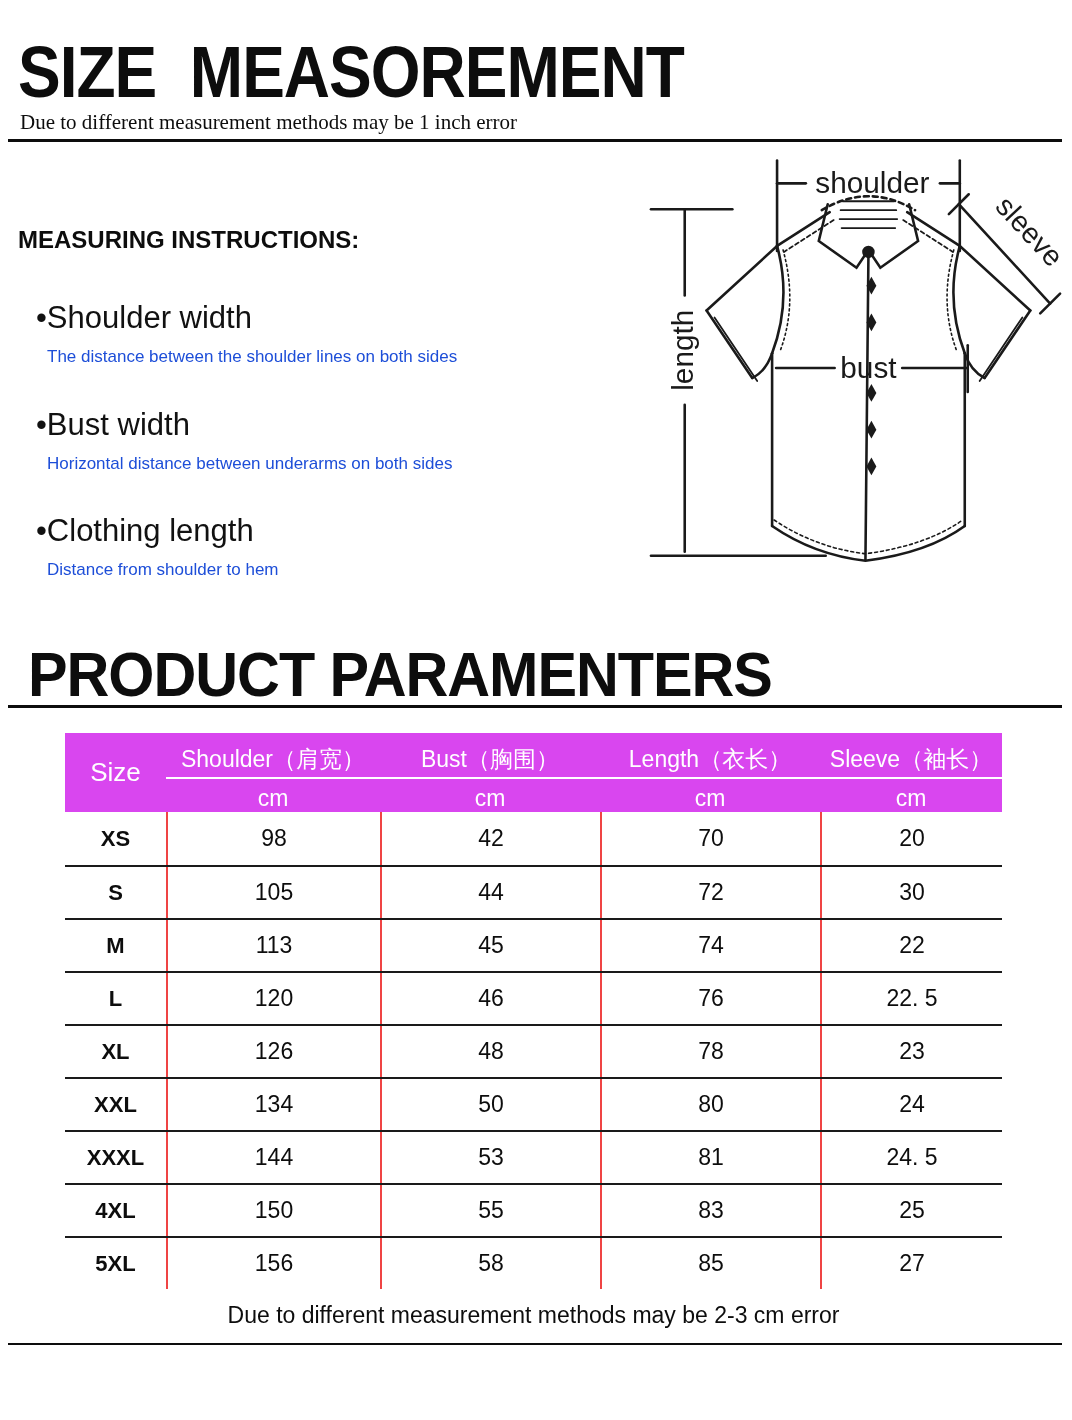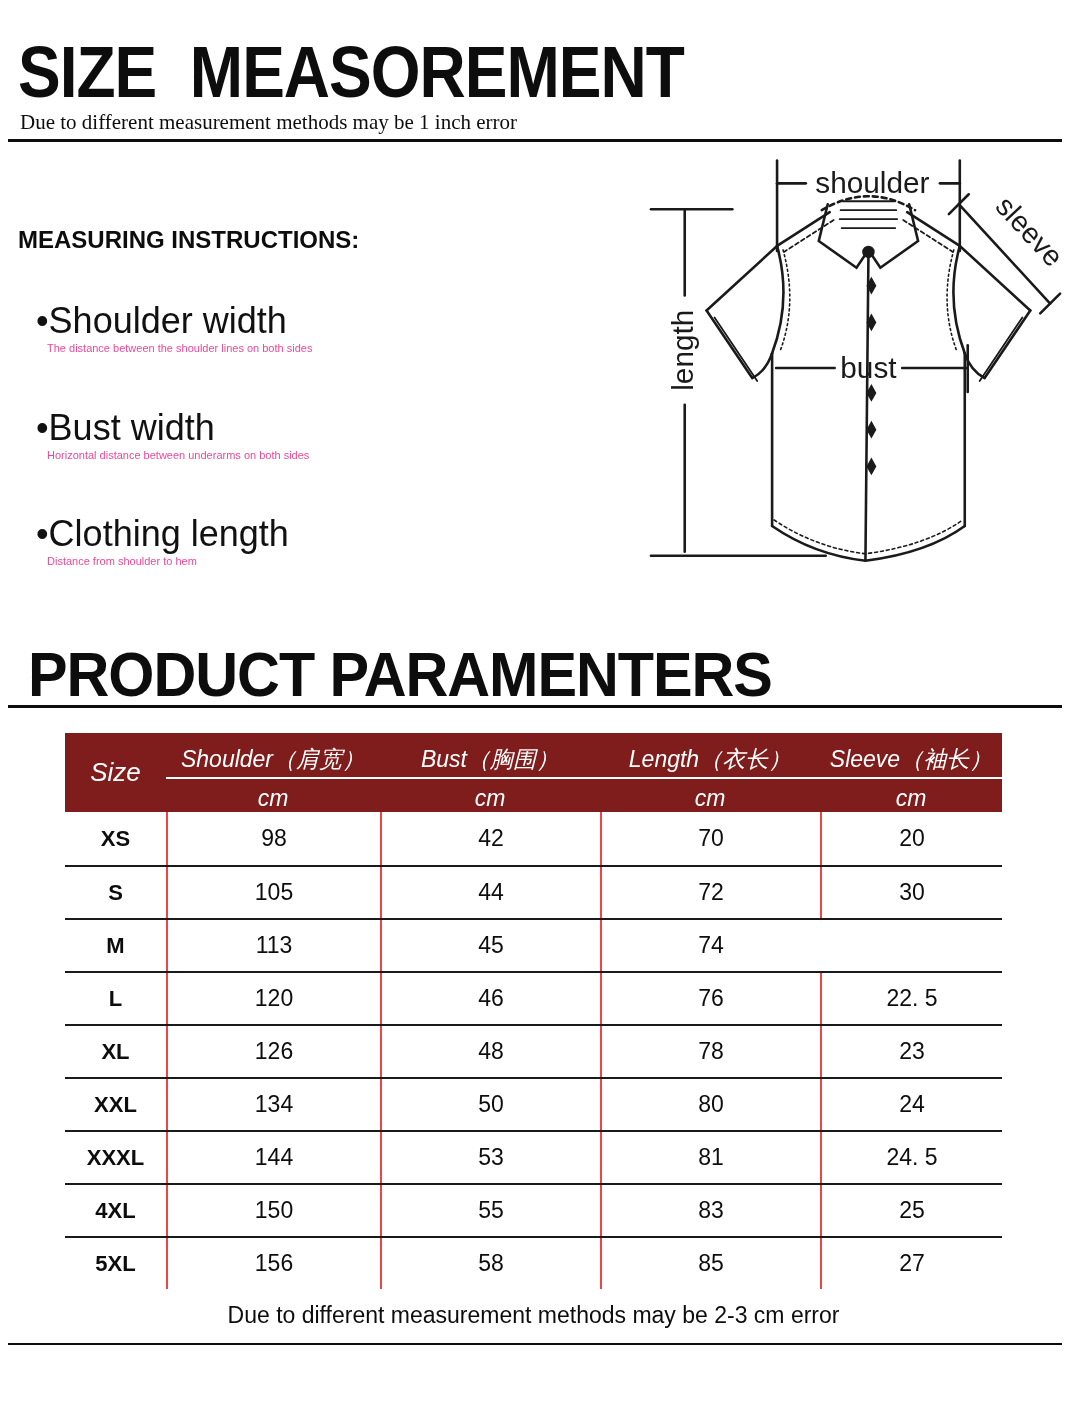--- a/index.html
+++ b/index.html
@@ -20,33 +20,33 @@
   .title-sub  {
     left:20px; top:110px; font-size:21px;
     font-family:"Liberation Serif", serif; color:#0d0d0d;
   }
   .rule { background:#0d0d0d; }
   .rule-top { left:8px; top:139px; width:1054px; height:3px; }
   .rule-mid { left:8px; top:705px; width:1054px; height:3px; }
   .rule-bottom { left:8px; top:1343px; width:1054px; height:2px; }
 
   .instr-heading { left:18px; top:226px; font-size:24px; font-weight:bold; color:#0d0d0d; }
-  .instr-item .t { font-size:36px; color:#111; }
-  .instr-item .d { font-size:11px; color:#ec4899; margin-left:11px; margin-top:0; }
+  .instr-item .t { font-size:31px; color:#111; }
+  .instr-item .d { font-size:17px; color:#1d4ed8; margin-left:11px; margin-top:11px; }
   .instr-1 { left:36px; top:300px; }
   .instr-2 { left:36px; top:407px; }
   .instr-3 { left:36px; top:513px; }
 
   .title-product { left:28px; top:638px; font-size:56px; transform:scale(1.06,1.12); }
 
   .shirt-wrap { left:645px; top:145px; width:427px; height:465px; }
 
   
   .size-table { left:65px; top:733px; width:937px; }
-  .thead { position:relative; background:#7f1d1d; color:#fff; height:79px;font-style:italic; }
+  .thead { position:relative; background:#d946ef; color:#fff; height:79px; }
   .thead .size-cell {
     position:absolute; left:0; top:0; width:101px; height:79px;
     display:flex; align-items:center; justify-content:center; font-size:26px;
   }
   .thead .cols { position:absolute; left:101px; top:0; width:836px; height:52px; display:flex; }
   .thead .cols .c, .thead .cm .c {
     display:flex; align-items:center; justify-content:center; font-size:23px;
   }
   .c-w1 { width:214px; } .c-w2 { width:220px; } .c-w3 { width:220px; } .c-w4 { width:182px; }
   .thead .wline { position:absolute; left:101px; top:44px; width:836px; height:2px; background:#fff; }
@@ -208,20 +208,21 @@
       <div class="cell v c-w1">105</div>
       <div class="cell v c-w2">44</div>
       <div class="cell v c-w3">72</div>
       <div class="cell v c-w4">30</div>
     </div>
     <div class="trow">
       <div class="cell sz">M</div>
       <div class="cell v c-w1">113</div>
       <div class="cell v c-w2">45</div>
       <div class="cell v c-w3">74</div>
+      <div class="cell v c-w4">22</div>
     </div>
     <div class="trow">
       <div class="cell sz">L</div>
       <div class="cell v c-w1">120</div>
       <div class="cell v c-w2">46</div>
       <div class="cell v c-w3">76</div>
       <div class="cell v c-w4">22. 5</div>
     </div>
     <div class="trow">
       <div class="cell sz">XL</div>

